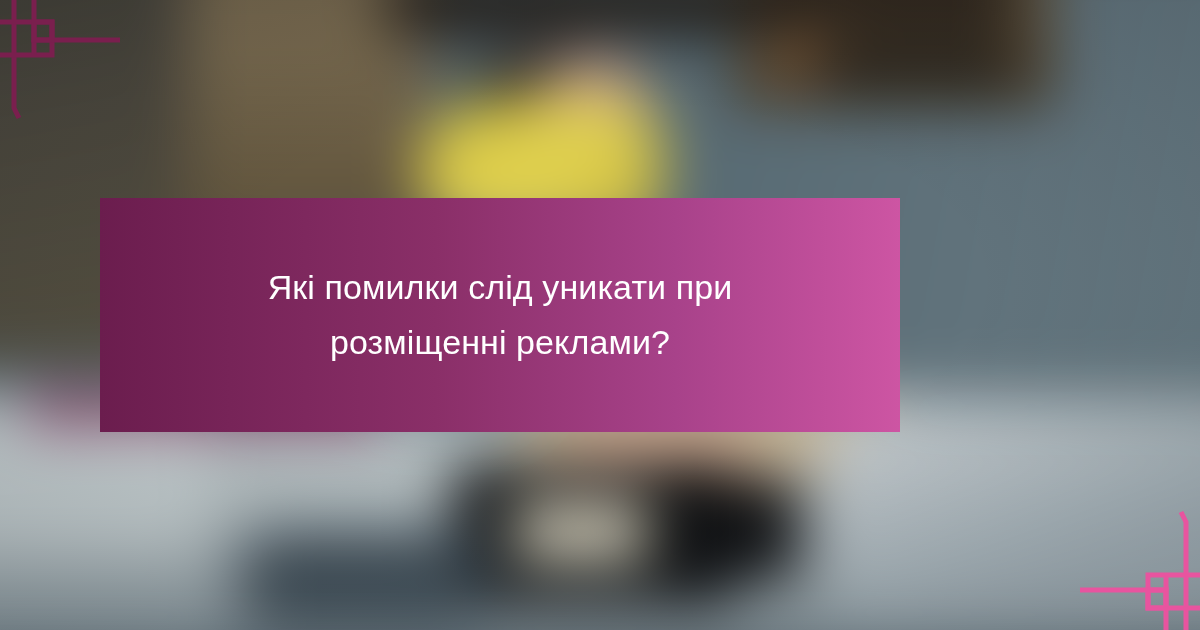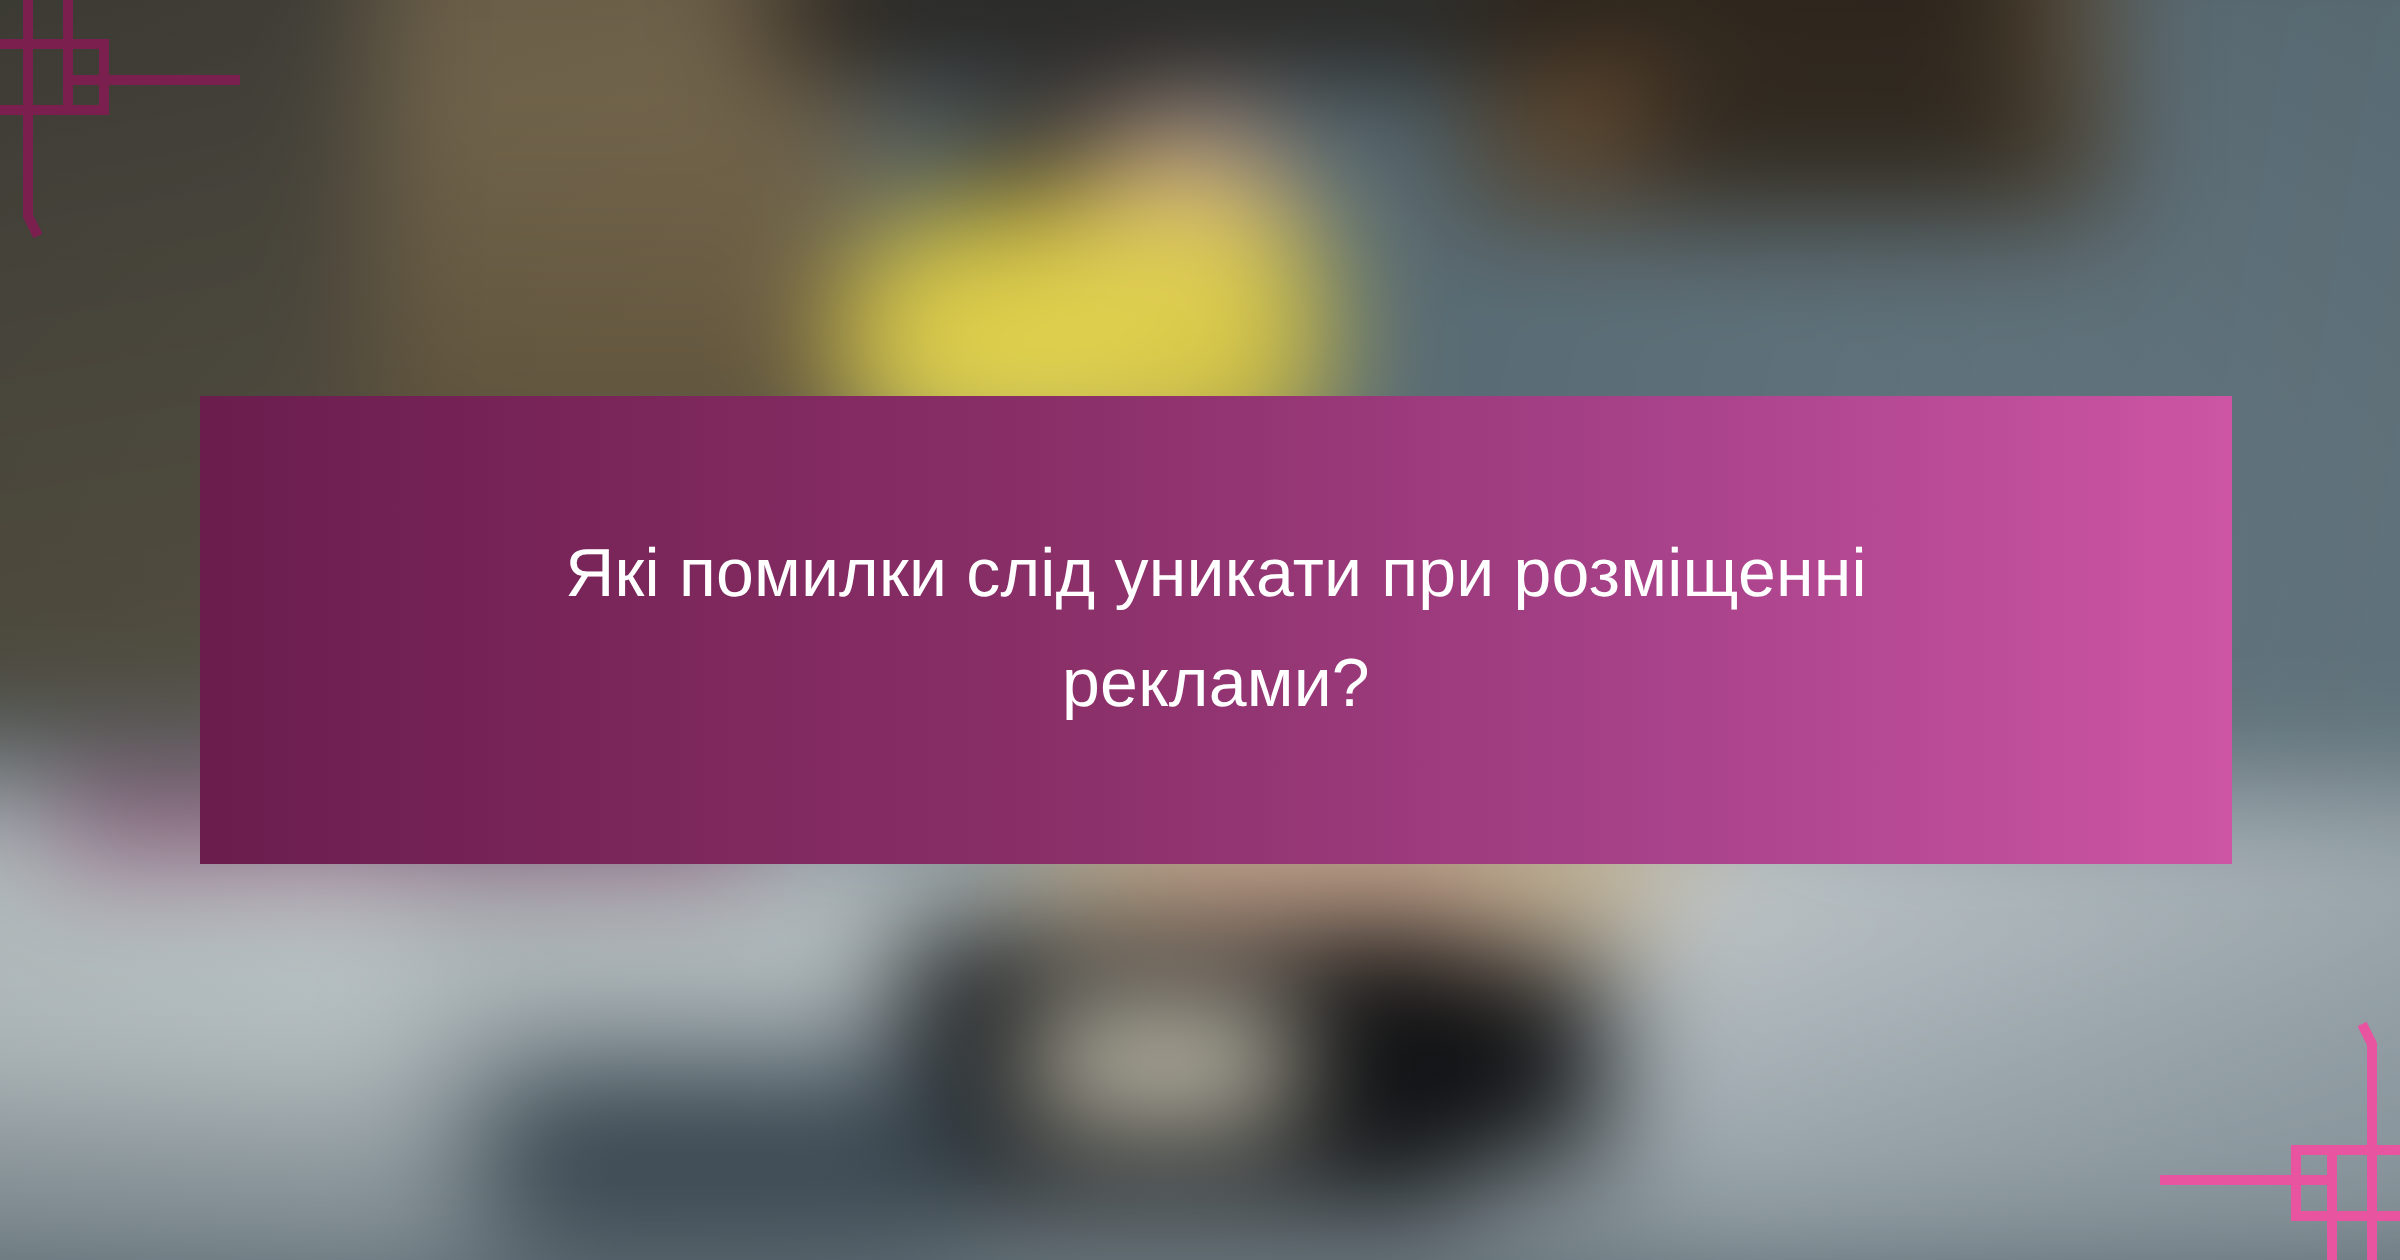--- a/index.html
+++ b/index.html
@@ -191,21 +191,21 @@
     pointer-events: none;
   }
   .ornament-tl { left: 0; top: 0; width: 120px; height: 120px; }
   .ornament-br { right: 0; bottom: 0; width: 120px; height: 120px; }
 
   
   .banner {
     position: absolute;
     left: 100px;
     top: 198px;
-    width: 1016px;
+    width: 800px;
     height: 234px;
     background: linear-gradient(90deg, #6b1d4e 0%, #8a2f68 42%, #a8428a 72%, #cd55a3 100%);
     display: flex;
     align-items: center;
     justify-content: center;
     box-sizing: border-box;
     padding: 4px 86px;
   }
   .banner-title {
     color: #ffffff;

